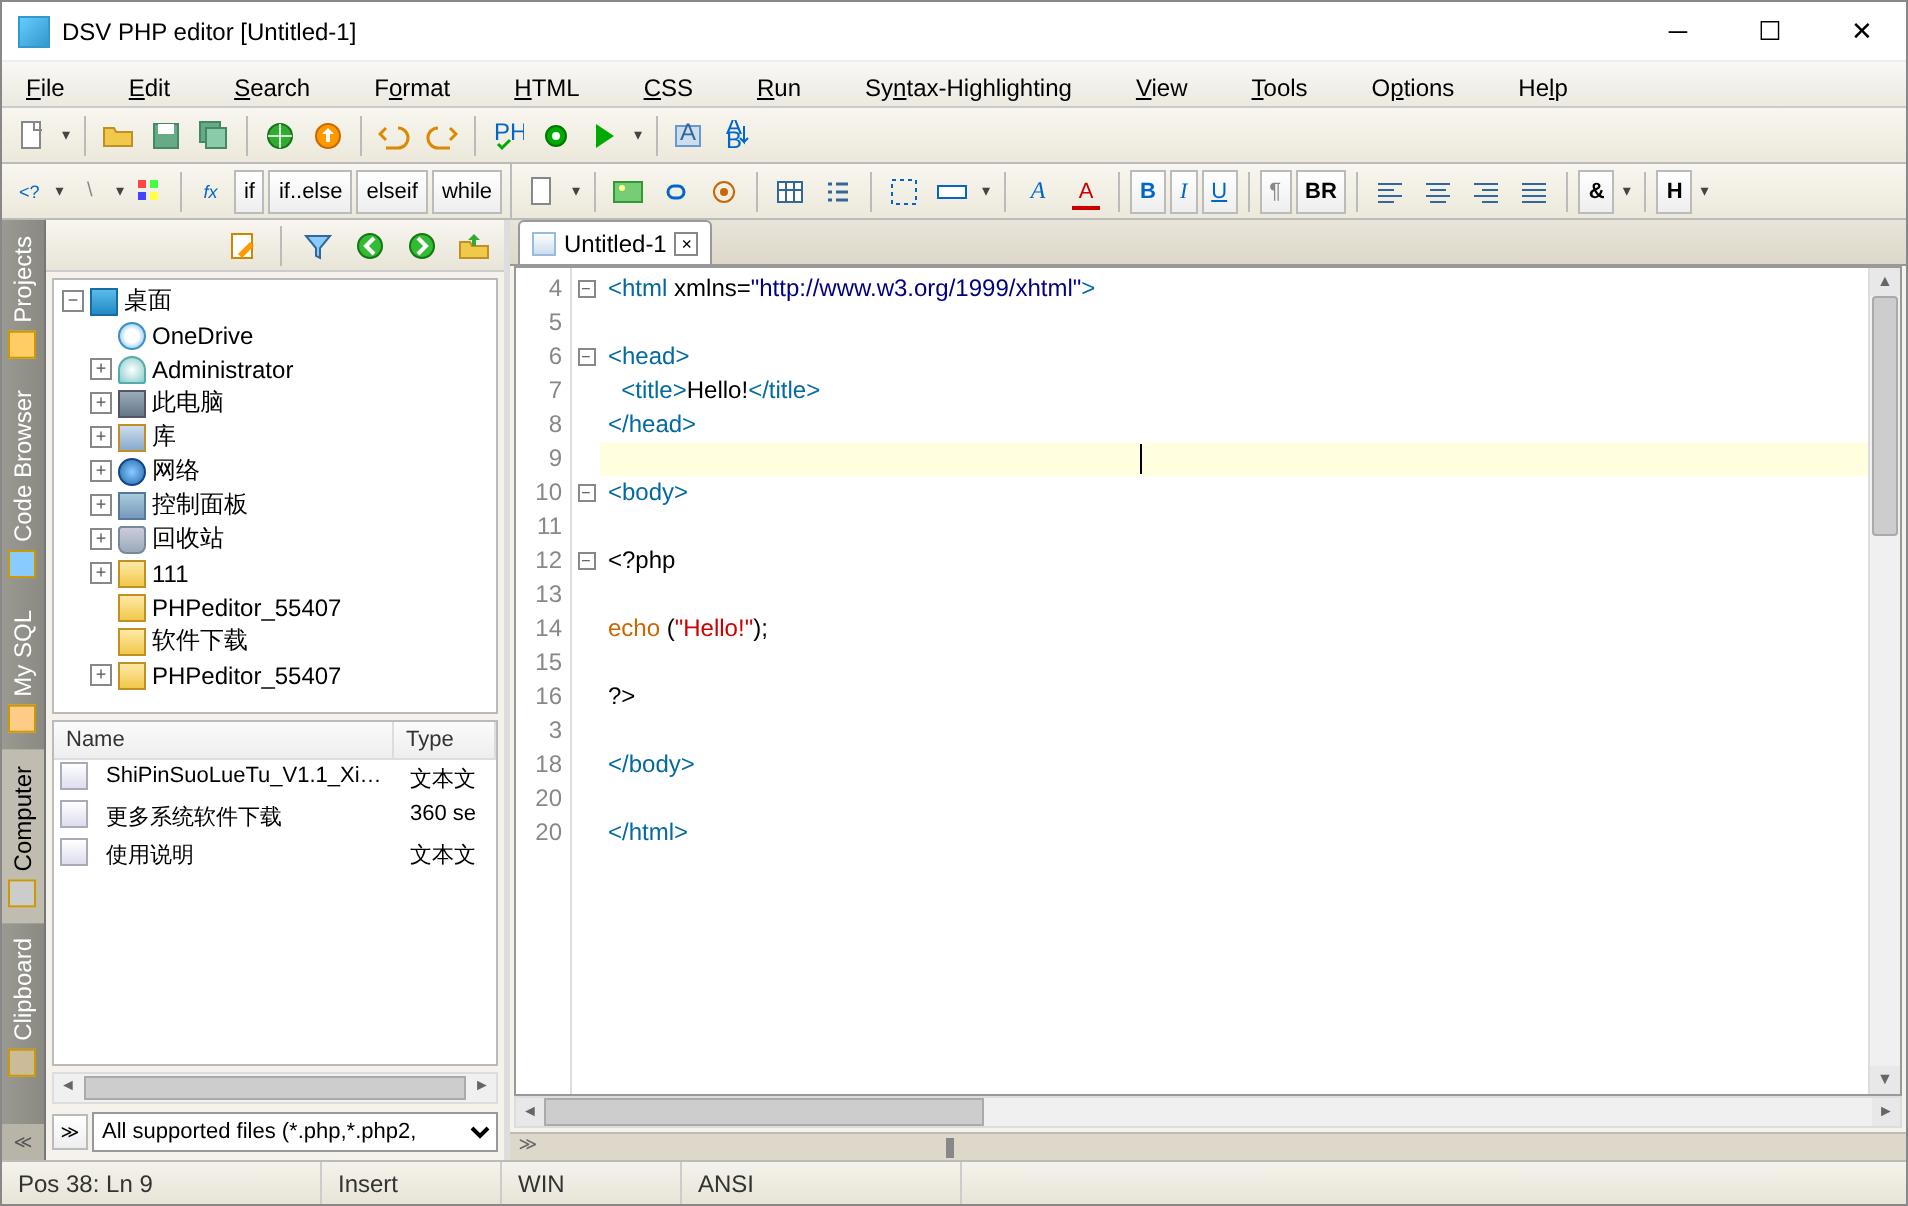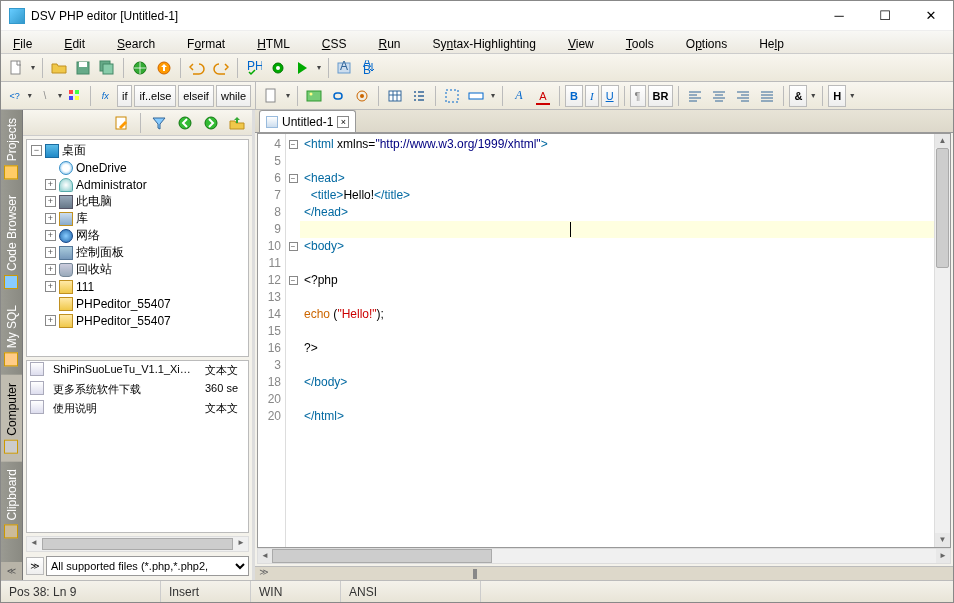--- a/index.html
+++ b/index.html
@@ -417,27 +417,35 @@
         </div>
       <div class="tnode" style="padding-left:16px">
           <span class="tw">+</span>
           <span class="ticon fold"></span>
           <span>111</span>
         </div>
       <div class="tnode" style="padding-left:30px">
           <span class="ticon fold"></span>
           <span>PHPeditor_55407</span>
         </div>
+      <div class="tnode" style="padding-left:30px">
+          <span class="ticon fold"></span>
+          <span>软件下载</span>
+        </div>
       <div class="tnode" style="padding-left:16px">
           <span class="tw">+</span>
           <span class="ticon fold"></span>
           <span>PHPeditor_55407</span>
         </div>
     </div>
     <div class="filelist">
+      <div class="flh">
+        <div class="c" style="width:170px">Name</div>
+        <div class="c" style="flex:1">Type</div>
+      </div>
       <div id="flrows">
           <div class="flr">
             <span class="fi"></span>
             <div class="c" style="width:152px">ShiPinSuoLueTu_V1.1_XiTon...</div>
             <div class="c" style="flex:1">文本文</div>
           </div>
           <div class="flr">
             <span class="fi"></span>
             <div class="c" style="width:152px">更多系统软件下载</div>
             <div class="c" style="flex:1">360 se</div>

